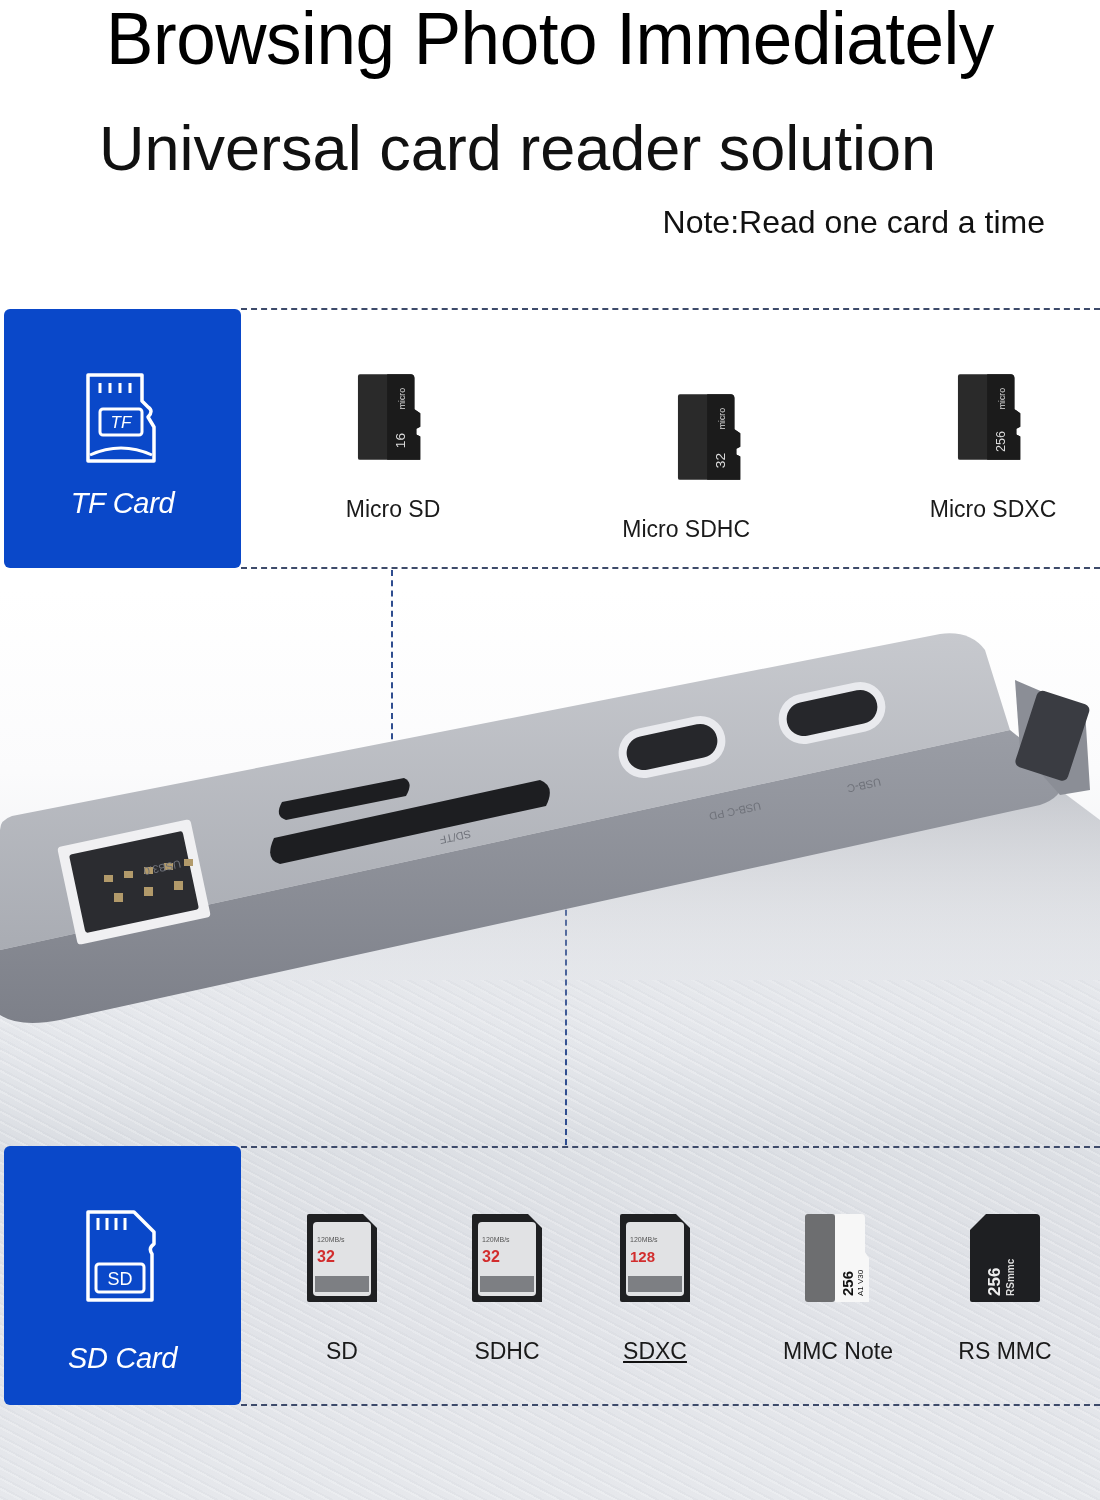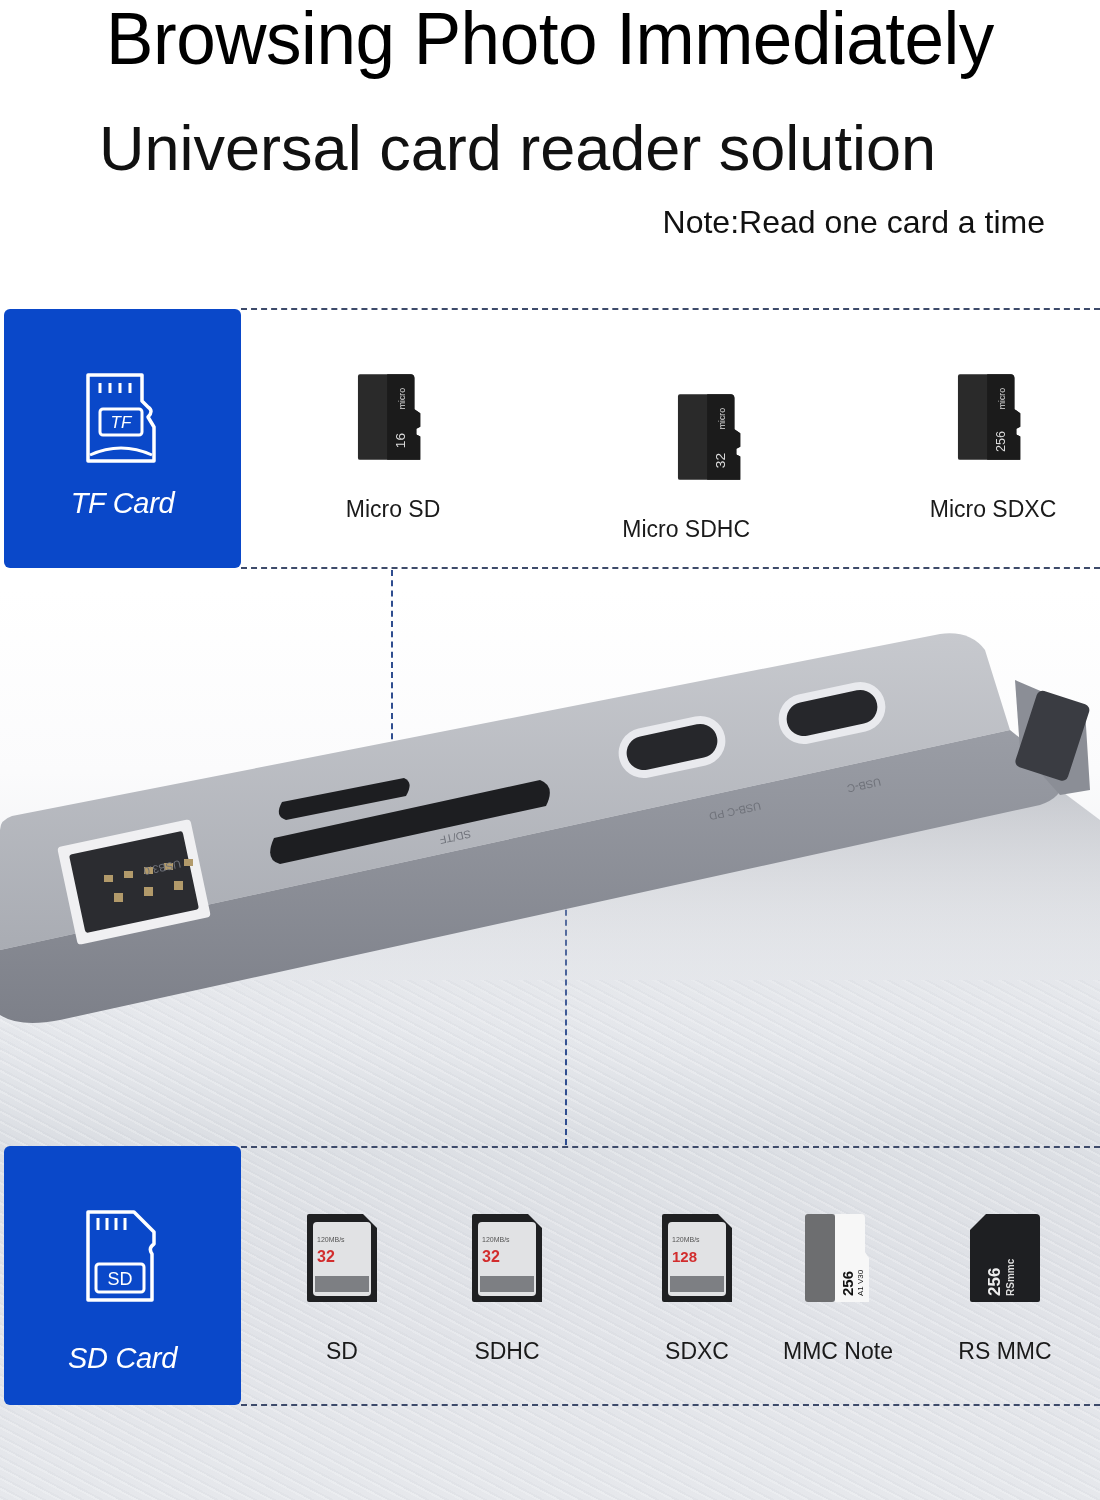--- a/index.html
+++ b/index.html
@@ -176,21 +176,21 @@
   <svg width="74" height="94" viewBox="0 0 74 94">
     <path d="M4 2 H58 L72 16 V90 H4 Q2 90 2 88 V4 Q2 2 4 2Z" fill="#1f2022"></path>
     <rect x="8" y="10" width="58" height="74" rx="4" fill="#e1e2e4"></rect>
     <rect x="10" y="64" width="54" height="16" fill="#7d7f83"></rect>
     <text x="12" y="30" fill="#555" font-size="7" font-family="Liberation Sans, sans-serif">120MB/s</text>
     <text x="12" y="50" fill="#d22d2d" font-size="16" font-weight="bold" font-family="Liberation Sans, sans-serif">32</text>
   </svg>
   <div class="lbl">SDHC</div>
 </div>
 
-<div class="item" style="left:644px;top:1212px;width:106px;">
+<div class="item" style="left:602px;top:1212px;width:106px;text-decoration:underline;">
   <svg width="74" height="94" viewBox="0 0 74 94">
     <path d="M4 2 H58 L72 16 V90 H4 Q2 90 2 88 V4 Q2 2 4 2Z" fill="#1f2022"></path>
     <rect x="8" y="10" width="58" height="74" rx="4" fill="#e1e2e4"></rect>
     <rect x="10" y="64" width="54" height="16" fill="#7d7f83"></rect>
     <text x="12" y="30" fill="#555" font-size="7" font-family="Liberation Sans, sans-serif">120MB/s</text>
     <text x="12" y="50" fill="#d22d2d" font-size="15" font-weight="bold" font-family="Liberation Sans, sans-serif">128</text>
   </svg>
   <div class="lbl">SDXC</div>
 </div>
 

